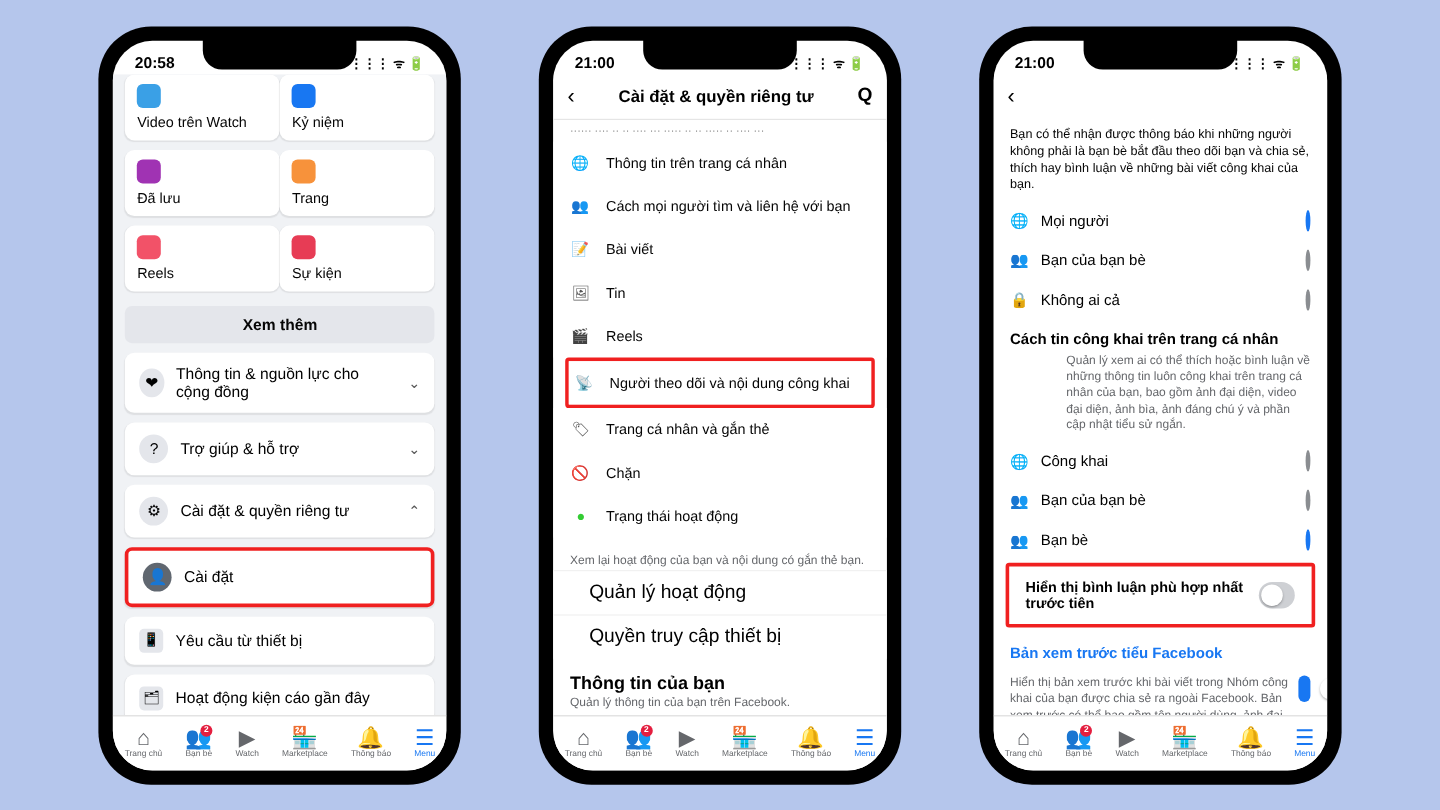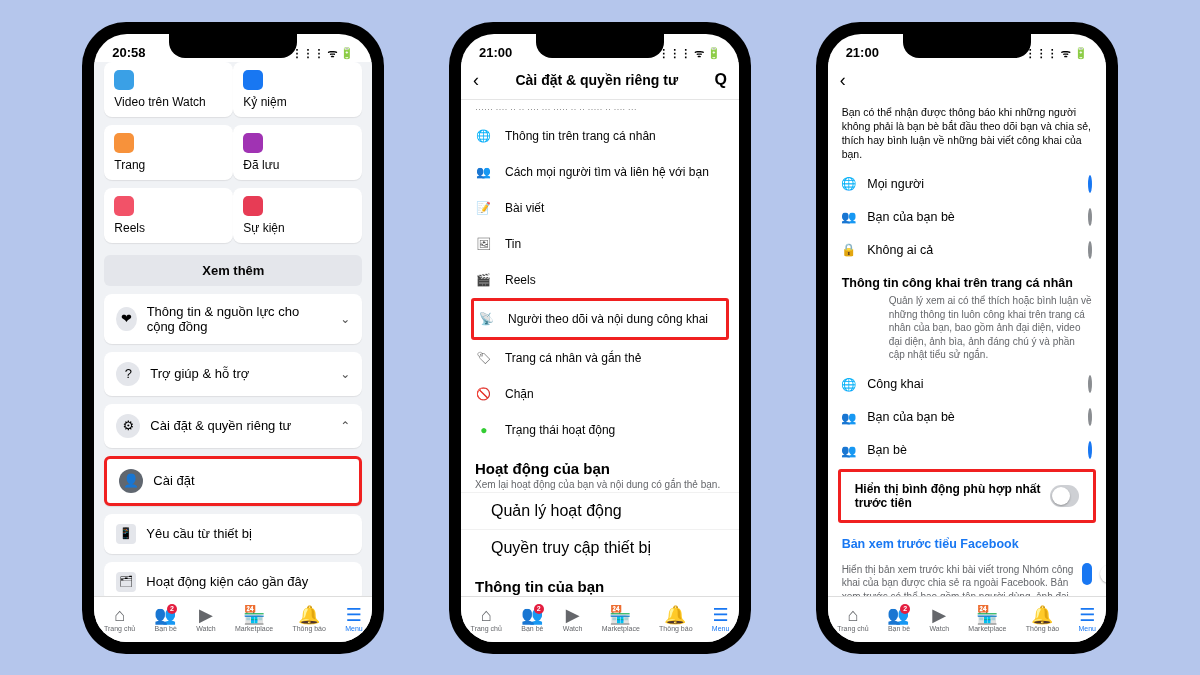--- a/index.html
+++ b/index.html
@@ -136,26 +136,26 @@
             <div class="tile-icon" style="background:#3aa0e6"></div>
             <div class="tile-label">Video trên Watch</div>
           </div>
         <div class="tile">
             <div class="tile-icon" style="background:#1877f2"></div>
             <div class="tile-label">Kỷ niệm</div>
           </div>
       </div>
       <div class="tile-row">
         <div class="tile">
+            <div class="tile-icon" style="background:#a033b3"></div>
+            <div class="tile-label">Đã lưu</div>
+          </div>
+        <div class="tile">
             <div class="tile-icon" style="background:#f7923b"></div>
             <div class="tile-label">Trang</div>
-          </div>
-        <div class="tile">
-            <div class="tile-icon" style="background:#a033b3"></div>
-            <div class="tile-label">Đã lưu</div>
           </div>
       </div>
       <div class="tile-row">
         <div class="tile">
             <div class="tile-icon" style="background:#f25268"></div>
             <div class="tile-label">Reels</div>
           </div>
         <div class="tile">
             <div class="tile-icon" style="background:#e73c55"></div>
             <div class="tile-label">Sự kiện</div>
@@ -267,21 +267,20 @@
         </div>
       <div class="set-row">
           <span class="ic">🚫</span>
           <span>Chặn</span>
         </div>
       <div class="set-row">
           <span class="ic" style="color:#3c3">●</span>
           <span>Trạng thái hoạt động</span>
         </div>
       <div class="section-h">
-        <div class="t">Hoạt động của bạn</div>
         <div class="s">Xem lại hoạt động của bạn và nội dung có gắn thẻ bạn.</div>
       </div>
       <div class="ind-row">Quản lý hoạt động</div>
       <div class="ind-row">Quyền truy cập thiết bị</div>
       <div class="section-h">
         <div class="t">Thông tin của bạn</div>
         <div class="s">Quản lý thông tin của bạn trên Facebook.</div>
       </div>
 
     </div>
@@ -335,40 +334,40 @@
       <div class="radio-row">
           <span>👥</span>
           <span>Bạn của bạn bè</span>
           <span class="rad"><span class="rad-circle"></span></span>
         </div>
       <div class="radio-row">
           <span>🔒</span>
           <span>Không ai cả</span>
           <span class="rad"><span class="rad-circle"></span></span>
         </div>
-      <div class="sec-title3">Thông tin công khai trên trang cá nhân</div>
+      <div class="sec-title3">Cách tin công khai trên trang cá nhân</div>
       <div class="desc3b">Quản lý xem ai có thể thích hoặc bình luận về những thông tin luôn công khai trên trang cá nhân của bạn, bao gồm ảnh đại diện, video đại diện, ảnh bìa, ảnh đáng chú ý và phần cập nhật tiểu sử ngắn.</div>
       <div class="radio-row">
           <span>🌐</span>
           <span>Công khai</span>
           <span class="rad"><span class="rad-circle"></span></span>
         </div>
       <div class="radio-row">
           <span>👥</span>
           <span>Bạn của bạn bè</span>
           <span class="rad"><span class="rad-circle"></span></span>
         </div>
       <div class="radio-row">
           <span>👥</span>
           <span>Bạn bè</span>
           <span class="rad"><span class="rad-circle on"></span></span>
         </div>
       <div class="phone3-highlight">
         <div class="toggle-row">
-          <span>Hiển thị bình động phù hợp nhất trước tiên</span>
+          <span>Hiển thị bình luận phù hợp nhất trước tiên</span>
           <span class="toggle"></span>
         </div>
       </div>
       <div class="sec-title3" style="color:#1877f2">Bản xem trước tiểu Facebook</div>
       <div class="toggle-row" style="font-weight:400;align-items:flex-start">
         <span style="font-size:10px;color:#65676b;line-height:1.35">Hiển thị bản xem trước khi bài viết trong Nhóm công khai của bạn được chia sẻ ra ngoài Facebook. Bản xem trước có thể bao gồm tên người dùng, ảnh đại diện và bất kỳ nội dung nào khác trong bài viết gốc của bạn.</span>
         <span class="toggle on"></span>
       </div>
     </div>
     <div class="bottom-nav">

